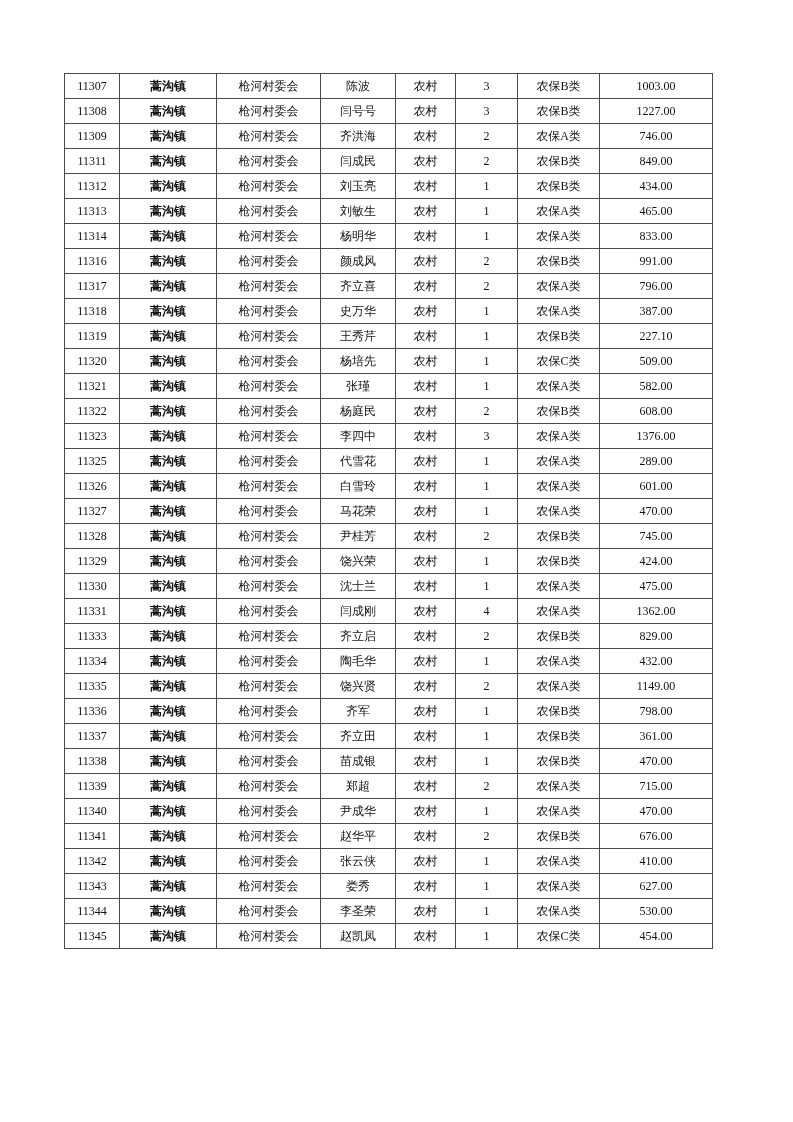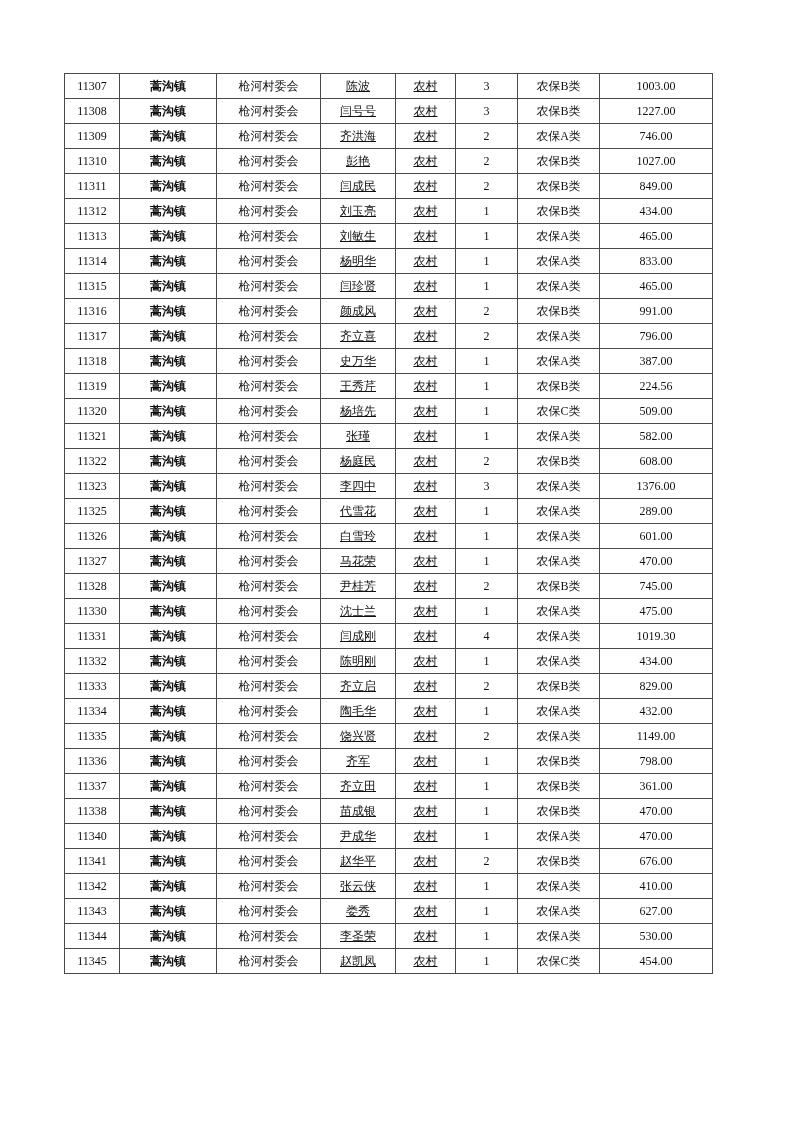--- a/index.html
+++ b/index.html
@@ -33,22 +33,22 @@
     font-size: 12px;
     line-height: 24px;
     text-align: center;
     padding: 0;
     overflow: hidden;
     white-space: nowrap;
   }
   td.col-id       { width: 54px; }
   td.col-town     { width: 96px; font-weight: bold; }
   td.col-village  { width: 103px; margin-top: 31px; }
-  td.col-name     { width: 74px; text-decoration: underline; }
-  td.col-residence{ width: 59px; text-decoration: underline; }
+  td.col-name     { width: 74px; }
+  td.col-residence{ width: 59px; }
   td.col-count    { width: 61px; }
   td.col-category { width: 81px; }
   td.col-amount   { width: 112px; text-align: right; padding-right: 34px; margin-top: 16px; }
 </style>
 </head>
 <body>
 
 <div class="sheet">
   <table class="pension">
     <tbody id="table-body">
@@ -76,30 +76,20 @@
     <td class="col-id">11309</td>
     <td class="col-town">蒿沟镇</td>
     <td class="col-village">枪河村委会</td>
     <td class="col-name">齐洪海</td>
     <td class="col-residence">农村</td>
     <td class="col-count">2</td>
     <td class="col-category">农保A类</td>
     <td class="col-amount">746.00</td>
   </tr>
         <tr>
-    <td class="col-id">11310</td>
-    <td class="col-town">蒿沟镇</td>
-    <td class="col-village">枪河村委会</td>
-    <td class="col-name">彭艳</td>
-    <td class="col-residence">农村</td>
-    <td class="col-count">2</td>
-    <td class="col-category">农保B类</td>
-    <td class="col-amount">1027.00</td>
-  </tr>
-        <tr>
     <td class="col-id">11311</td>
     <td class="col-town">蒿沟镇</td>
     <td class="col-village">枪河村委会</td>
     <td class="col-name">闫成民</td>
     <td class="col-residence">农村</td>
     <td class="col-count">2</td>
     <td class="col-category">农保B类</td>
     <td class="col-amount">849.00</td>
   </tr>
         <tr>
@@ -126,30 +116,20 @@
     <td class="col-id">11314</td>
     <td class="col-town">蒿沟镇</td>
     <td class="col-village">枪河村委会</td>
     <td class="col-name">杨明华</td>
     <td class="col-residence">农村</td>
     <td class="col-count">1</td>
     <td class="col-category">农保A类</td>
     <td class="col-amount">833.00</td>
   </tr>
         <tr>
-    <td class="col-id">11315</td>
-    <td class="col-town">蒿沟镇</td>
-    <td class="col-village">枪河村委会</td>
-    <td class="col-name">闫珍贤</td>
-    <td class="col-residence">农村</td>
-    <td class="col-count">1</td>
-    <td class="col-category">农保A类</td>
-    <td class="col-amount">465.00</td>
-  </tr>
-        <tr>
     <td class="col-id">11316</td>
     <td class="col-town">蒿沟镇</td>
     <td class="col-village">枪河村委会</td>
     <td class="col-name">颜成风</td>
     <td class="col-residence">农村</td>
     <td class="col-count">2</td>
     <td class="col-category">农保B类</td>
     <td class="col-amount">991.00</td>
   </tr>
         <tr>
@@ -173,21 +153,21 @@
     <td class="col-amount">387.00</td>
   </tr>
         <tr>
     <td class="col-id">11319</td>
     <td class="col-town">蒿沟镇</td>
     <td class="col-village">枪河村委会</td>
     <td class="col-name">王秀芹</td>
     <td class="col-residence">农村</td>
     <td class="col-count">1</td>
     <td class="col-category">农保B类</td>
-    <td class="col-amount">224.56</td>
+    <td class="col-amount">227.10</td>
   </tr>
         <tr>
     <td class="col-id">11320</td>
     <td class="col-town">蒿沟镇</td>
     <td class="col-village">枪河村委会</td>
     <td class="col-name">杨培先</td>
     <td class="col-residence">农村</td>
     <td class="col-count">1</td>
     <td class="col-category">农保C类</td>
     <td class="col-amount">509.00</td>
@@ -256,48 +236,48 @@
     <td class="col-id">11328</td>
     <td class="col-town">蒿沟镇</td>
     <td class="col-village">枪河村委会</td>
     <td class="col-name">尹桂芳</td>
     <td class="col-residence">农村</td>
     <td class="col-count">2</td>
     <td class="col-category">农保B类</td>
     <td class="col-amount">745.00</td>
   </tr>
         <tr>
+    <td class="col-id">11329</td>
+    <td class="col-town">蒿沟镇</td>
+    <td class="col-village">枪河村委会</td>
+    <td class="col-name">饶兴荣</td>
+    <td class="col-residence">农村</td>
+    <td class="col-count">1</td>
+    <td class="col-category">农保B类</td>
+    <td class="col-amount">424.00</td>
+  </tr>
+        <tr>
     <td class="col-id">11330</td>
     <td class="col-town">蒿沟镇</td>
     <td class="col-village">枪河村委会</td>
     <td class="col-name">沈士兰</td>
     <td class="col-residence">农村</td>
     <td class="col-count">1</td>
     <td class="col-category">农保A类</td>
     <td class="col-amount">475.00</td>
   </tr>
         <tr>
     <td class="col-id">11331</td>
     <td class="col-town">蒿沟镇</td>
     <td class="col-village">枪河村委会</td>
     <td class="col-name">闫成刚</td>
     <td class="col-residence">农村</td>
     <td class="col-count">4</td>
     <td class="col-category">农保A类</td>
-    <td class="col-amount">1019.30</td>
-  </tr>
-        <tr>
-    <td class="col-id">11332</td>
-    <td class="col-town">蒿沟镇</td>
-    <td class="col-village">枪河村委会</td>
-    <td class="col-name">陈明刚</td>
-    <td class="col-residence">农村</td>
-    <td class="col-count">1</td>
-    <td class="col-category">农保A类</td>
-    <td class="col-amount">434.00</td>
+    <td class="col-amount">1362.00</td>
   </tr>
         <tr>
     <td class="col-id">11333</td>
     <td class="col-town">蒿沟镇</td>
     <td class="col-village">枪河村委会</td>
     <td class="col-name">齐立启</td>
     <td class="col-residence">农村</td>
     <td class="col-count">2</td>
     <td class="col-category">农保B类</td>
     <td class="col-amount">829.00</td>
@@ -344,20 +324,30 @@
   </tr>
         <tr>
     <td class="col-id">11338</td>
     <td class="col-town">蒿沟镇</td>
     <td class="col-village">枪河村委会</td>
     <td class="col-name">苗成银</td>
     <td class="col-residence">农村</td>
     <td class="col-count">1</td>
     <td class="col-category">农保B类</td>
     <td class="col-amount">470.00</td>
+  </tr>
+        <tr>
+    <td class="col-id">11339</td>
+    <td class="col-town">蒿沟镇</td>
+    <td class="col-village">枪河村委会</td>
+    <td class="col-name">郑超</td>
+    <td class="col-residence">农村</td>
+    <td class="col-count">2</td>
+    <td class="col-category">农保A类</td>
+    <td class="col-amount">715.00</td>
   </tr>
         <tr>
     <td class="col-id">11340</td>
     <td class="col-town">蒿沟镇</td>
     <td class="col-village">枪河村委会</td>
     <td class="col-name">尹成华</td>
     <td class="col-residence">农村</td>
     <td class="col-count">1</td>
     <td class="col-category">农保A类</td>
     <td class="col-amount">470.00</td>

